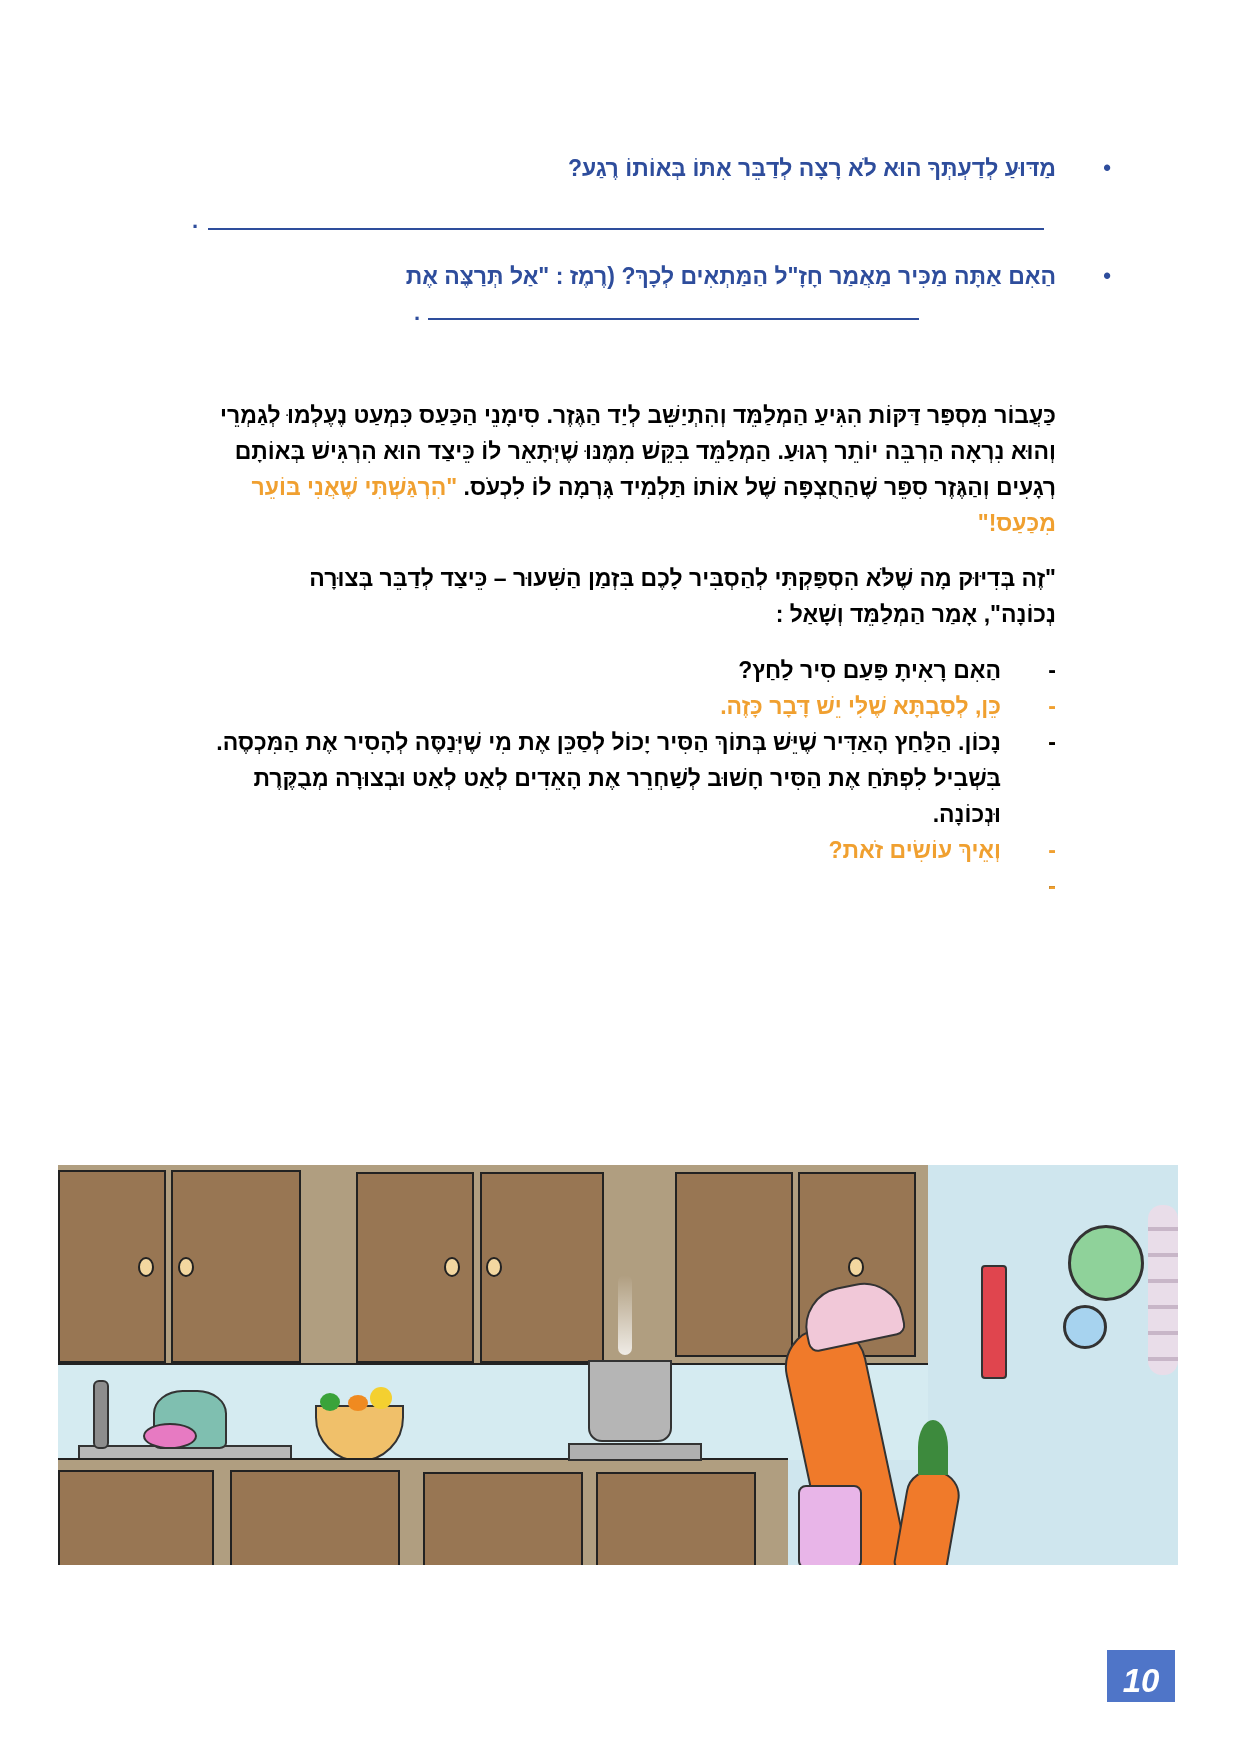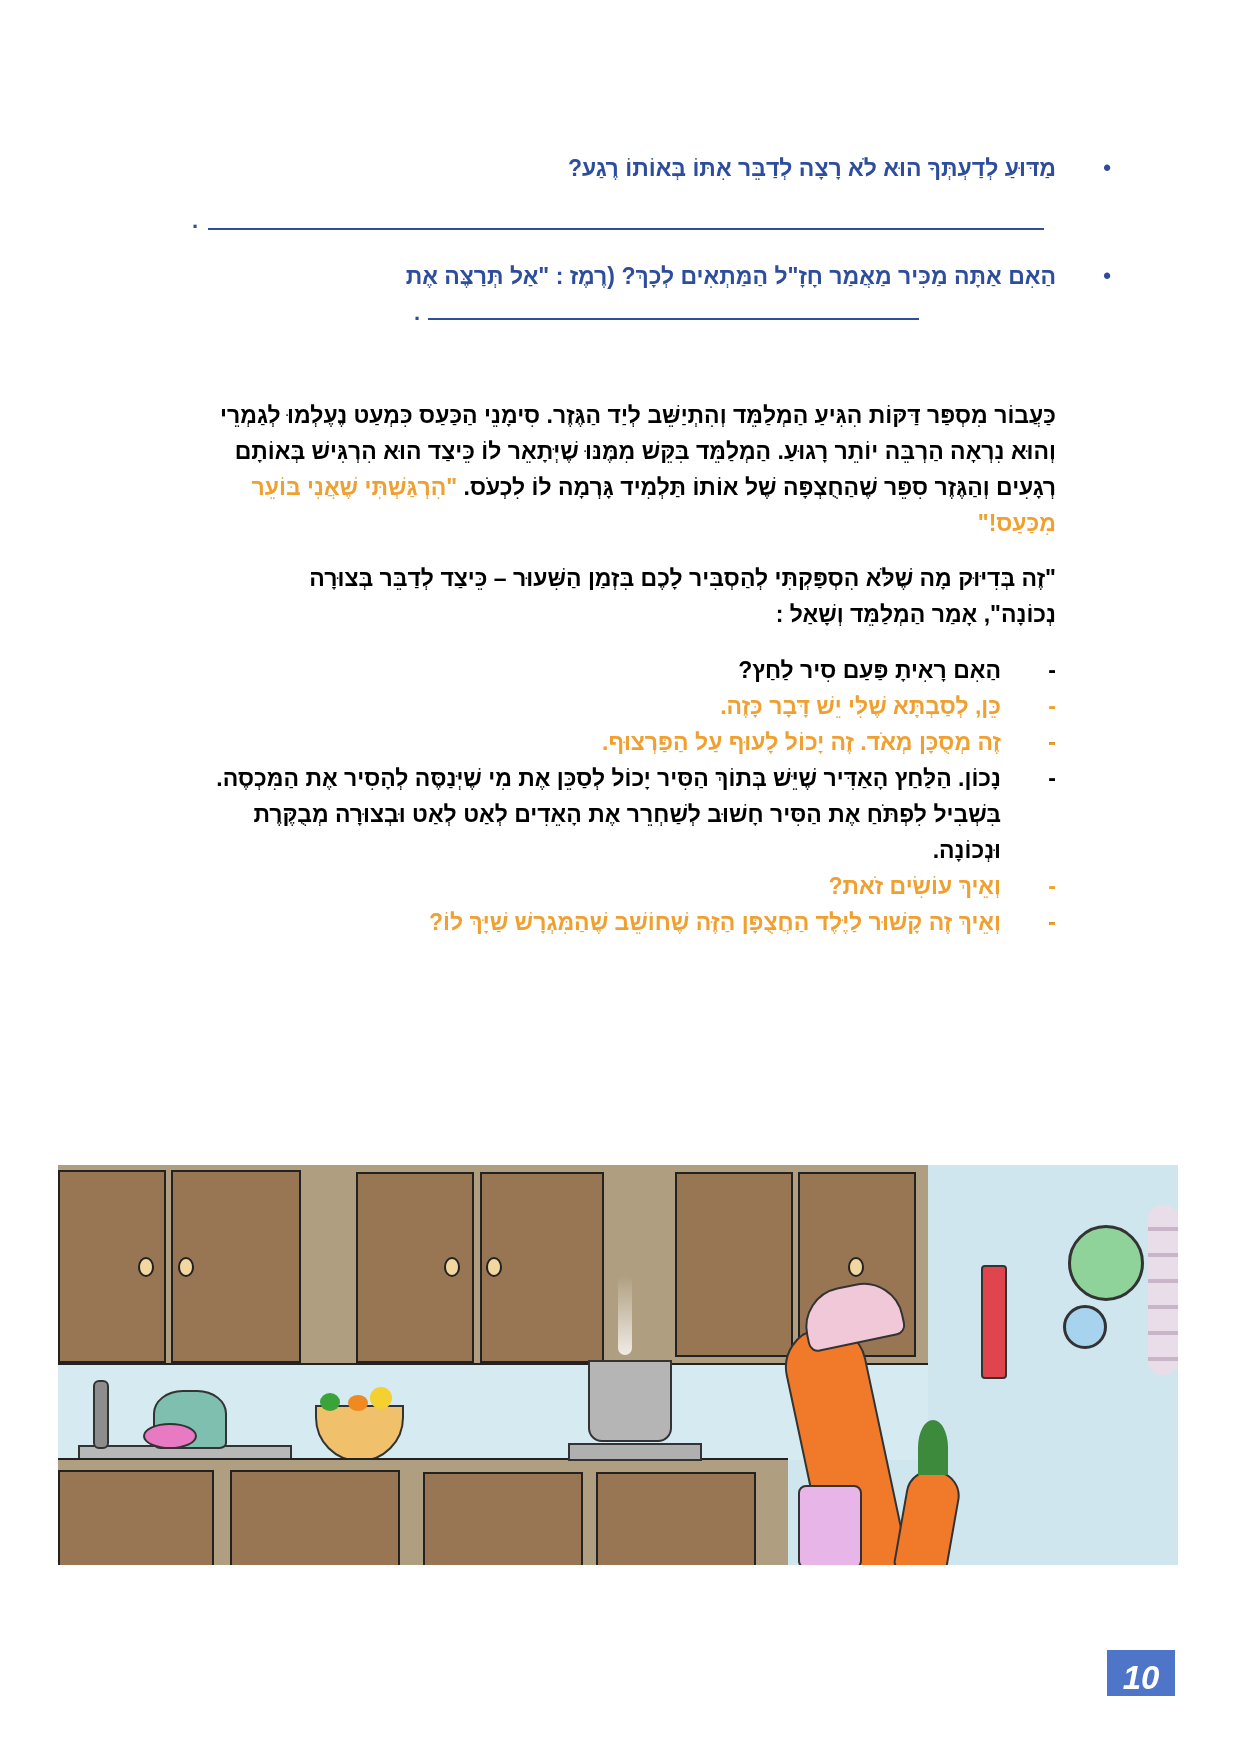--- a/index.html
+++ b/index.html
@@ -26,21 +26,21 @@
 
     
     .illus { position: absolute; left: 58px; top: 1165px; width: 1120px; height: 400px; overflow: hidden; background: #cfe6ee; }
     .wall-cab { position: absolute; background: #b09e80; }
     .door { position: absolute; background: #987653; border: 2px solid #222; box-sizing: border-box; }
     .knob { position: absolute; width: 16px; height: 20px; border-radius: 50%; background: #f3d7a0; border: 2px solid #222; box-sizing: border-box; }
     .backsplash { position: absolute; background: #d5ebf1; }
     .counter-line { position: absolute; height: 2px; background: #222; }
 
     
-    .page-num { position: absolute; left: 1107px; top: 1650px; width: 68px; height: 46px; background: #4f75c8;
+    .page-num { position: absolute; left: 1107px; top: 1650px; width: 68px; height: 52px; background: #4f75c8;
                 color: #fff; font-size: 33px; font-weight: bold; font-style: italic; display: flex; align-items: center; justify-content: center; padding-top: 10px; box-sizing: border-box; }
   </style>
 </head>
 <body>
 
 <div class="q rtl blue" style="top:150px;">
   <span class="bullet">•</span>
   <span>מַדּוּעַ לְדַעְתְּךָ הוּא לֹא רָצָה לְדַבֵּר אִתּוֹ בְּאוֹתוֹ רֶגַע?</span>
 </div>
 <span class="dot" style="left:192px; top:208px;">.</span>
@@ -59,25 +59,25 @@
 </div>
 
 <div class="para rtl black" style="top:560px; left:255px;">
   <span>"זֶה בְּדִיּוּק מָה שֶׁלֹּא הִסְפַּקְתִּי לְהַסְבִּיר לָכֶם בִּזְמַן הַשִּׁעוּר – כֵּיצַד לְדַבֵּר בְּצוּרָה נְכוֹנָה", אָמַר הַמְלַמֵּד וְשָׁאַל :</span>
 </div>
 
 <ul class="dialog rtl">
   <li class="black"><span class="dash">-</span><span>הַאִם רָאִיתָ פַּעַם סִיר לַחַץ?</span></li>
   <li class="orange"><span class="dash">-</span><span>כֵּן, לְסַבְתָּא שֶׁלִּי יֵשׁ דָּבָר כָּזֶה.</span></li>
   <li class="black"><span class="dash">-</span></li>
-  <li class="orange"><span class="dash">-</span><span>זֶה מְסֻכָּן מְאֹד. זֶה יָכוֹל לָעוּף עַל הַפַּרְצוּף.</span></li>
+  <li class="orange"><span class="dash">-</span></li>
   <li class="black"><span class="dash">-</span><span>נָכוֹן. הַלַּחַץ הָאַדִּיר שֶׁיֵּשׁ בְּתוֹךְ הַסִּיר יָכוֹל לְסַכֵּן אֶת מִי שֶׁיְּנַסֶּה לְהָסִיר אֶת הַמִּכְסֶה. בִּשְׁבִיל לִפְתֹּחַ אֶת הַסִּיר חָשׁוּב לְשַׁחְרֵר אֶת הָאֵדִים לְאַט לְאַט וּבְצוּרָה מְבֻקֶּרֶת וּנְכוֹנָה.</span></li>
   <li class="orange"><span class="dash">-</span><span>וְאֵיךְ עוֹשִׂים זֹאת?</span></li>
   <li class="black"><span class="dash">-</span></li>
-  <li class="orange"><span class="dash">-</span><span>וְאֵיךְ זֶה קָשׁוּר לַיֶּלֶד הַחֲצֻפָּן הַזֶּה שֶׁחוֹשֵׁב שֶׁהַמִּגְרָשׁ שַׁיָּךְ לוֹ?</span></li>
+  <li class="orange"><span class="dash">-</span></li>
 </ul>
 
 <div class="illus">
 
   <div class="wall-cab" style="left:0; top:0; width:870px; height:200px;"></div>
   <div class="door" style="left:0; top:5px; width:108px; height:193px;"></div>
   <div class="knob" style="left:80px; top:92px;"></div>
   <div class="door" style="left:113px; top:5px; width:130px; height:193px;"></div>
   <div class="knob" style="left:120px; top:92px;"></div>
   <div class="door" style="left:298px; top:7px; width:118px; height:191px;"></div>

